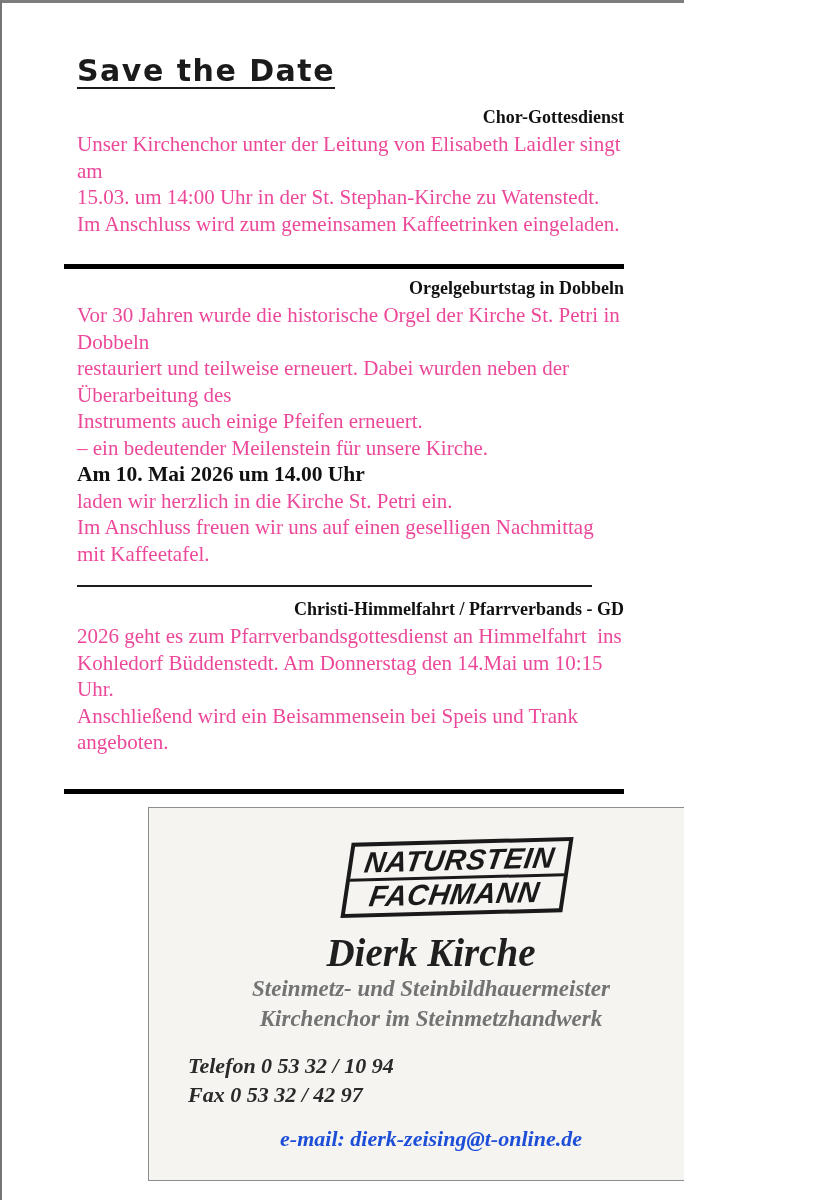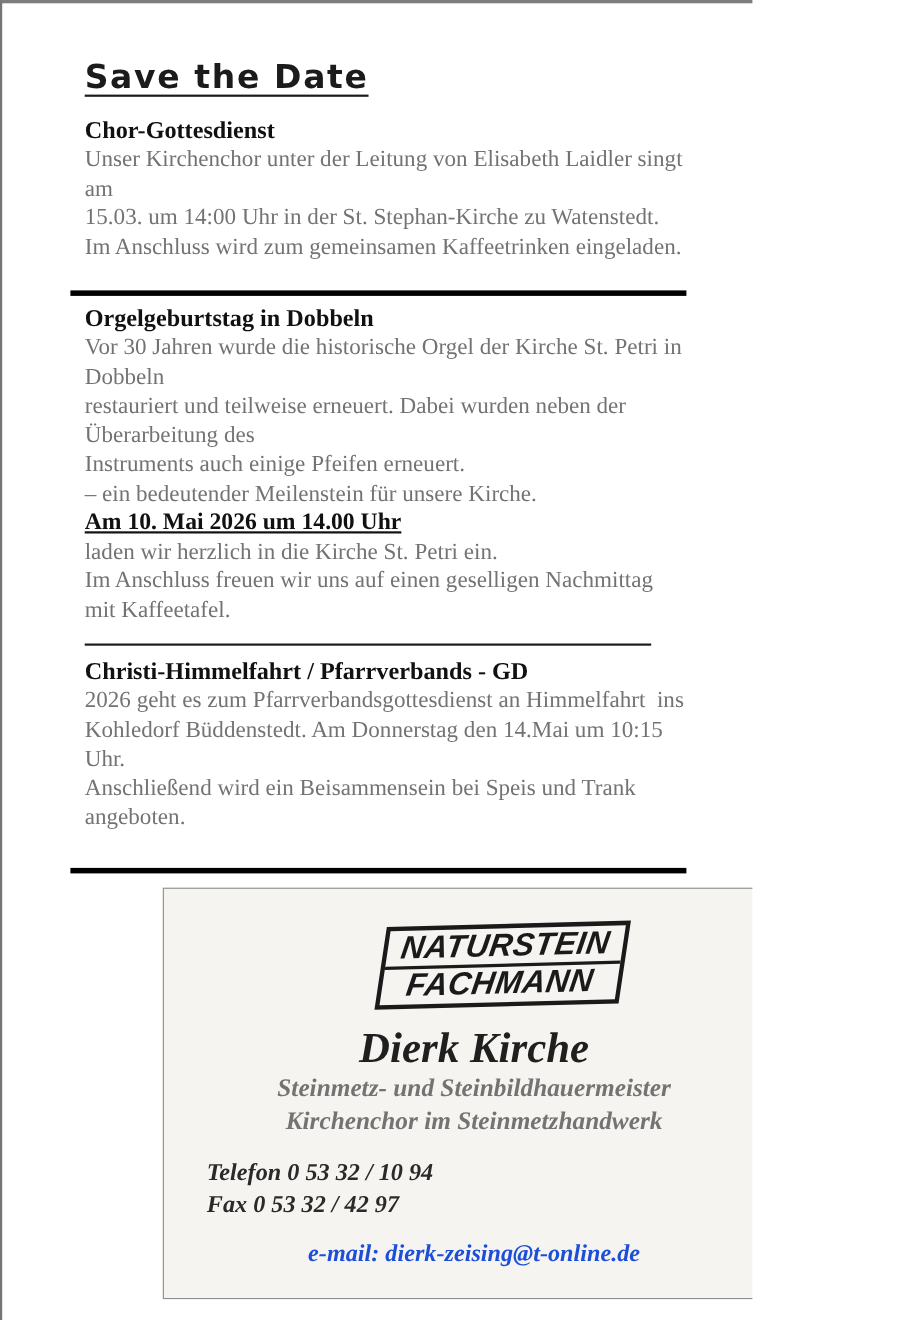--- a/index.html
+++ b/index.html
@@ -23,43 +23,43 @@
     font-weight: 600;
     letter-spacing: 1.5px;
     text-decoration: underline;
     text-decoration-thickness: 2px;
     text-underline-offset: 6px;
     margin: 0 0 16px 13px;
     color: #1b1b1b;
   }
 
   .sec-heading {
-    font-size: 22px;
+    font-size: 18px;
     line-height: 27px;
     font-weight: bold;
     margin: 0;
     padding-left: 13px;
     color: #111;
+    text-align: right;
   }
   .body-lines {
     font-size: 21px;
     line-height: 26.5px;
     margin: 0;
     padding-left: 13px;
     white-space: pre-wrap;
-    color: #737373;
+    color: #ec4899;
   }
   .bold-line {
     font-weight: bold;
     font-size: 21.5px;
     line-height: 26.5px;
     margin: 0;
     padding-left: 13px;
     color: #111;
-    text-decoration: underline;
   }
 
   .rule-thick {
     border: none;
     border-top: 5px solid #000;
     margin: 27px 0 6px 0;
   }
   .rule-thick.second { margin-top: 33px; }
   .rule-thin {
     border: none;

